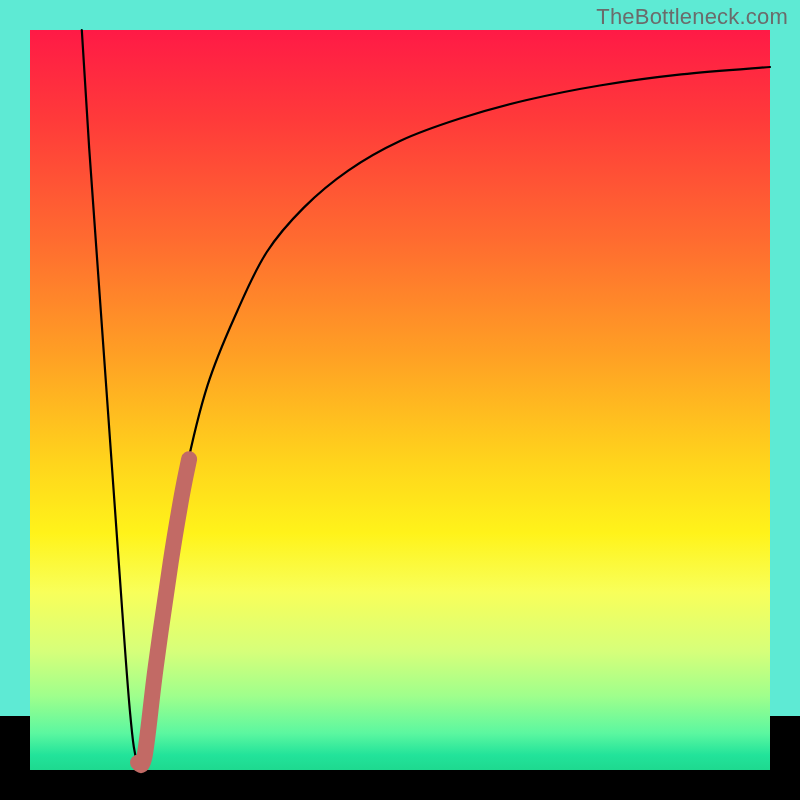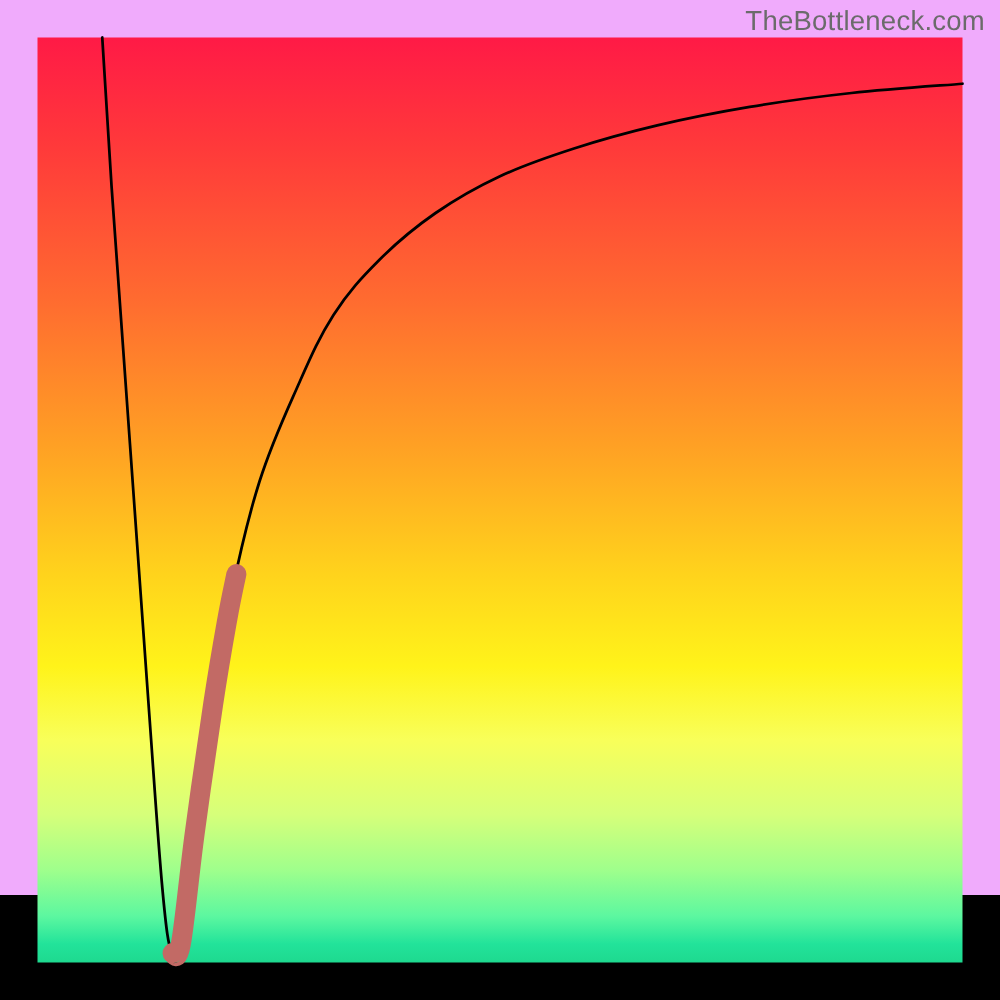--- a/index.html
+++ b/index.html
@@ -8,21 +8,21 @@
     width: 800px;
     height: 800px;
     background: #000;
     overflow: hidden;
     font-family: Arial, Helvetica, sans-serif;
   }
   .frame {
     position: relative;
     width: 800px;
     height: 716px;
-    background: #f0abfc;
+    background: #5eead4;
   }
   .watermark {
     position: absolute;
     top: 4px;
     right: 12px;
     color: #6b6b6b;
     font-size: 22px;
     font-weight: 500;
     letter-spacing: 0.2px;
     z-index: 10;

